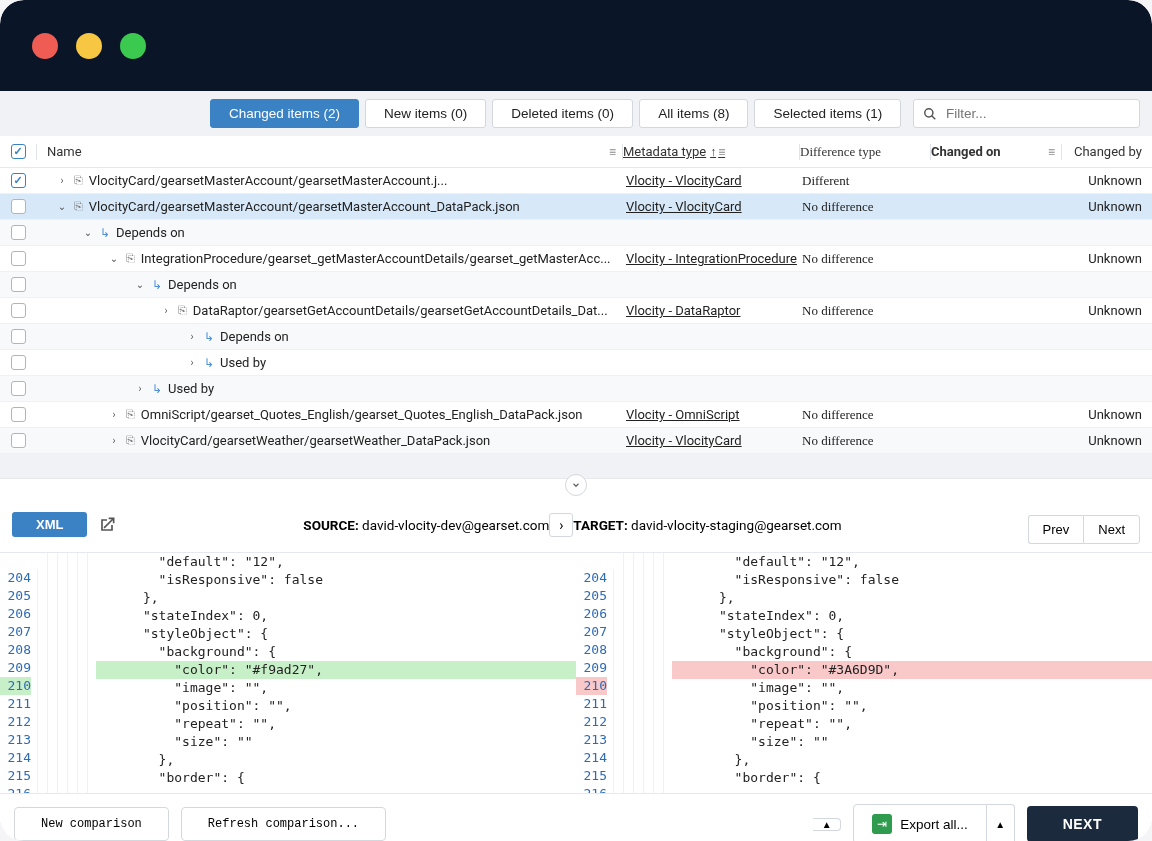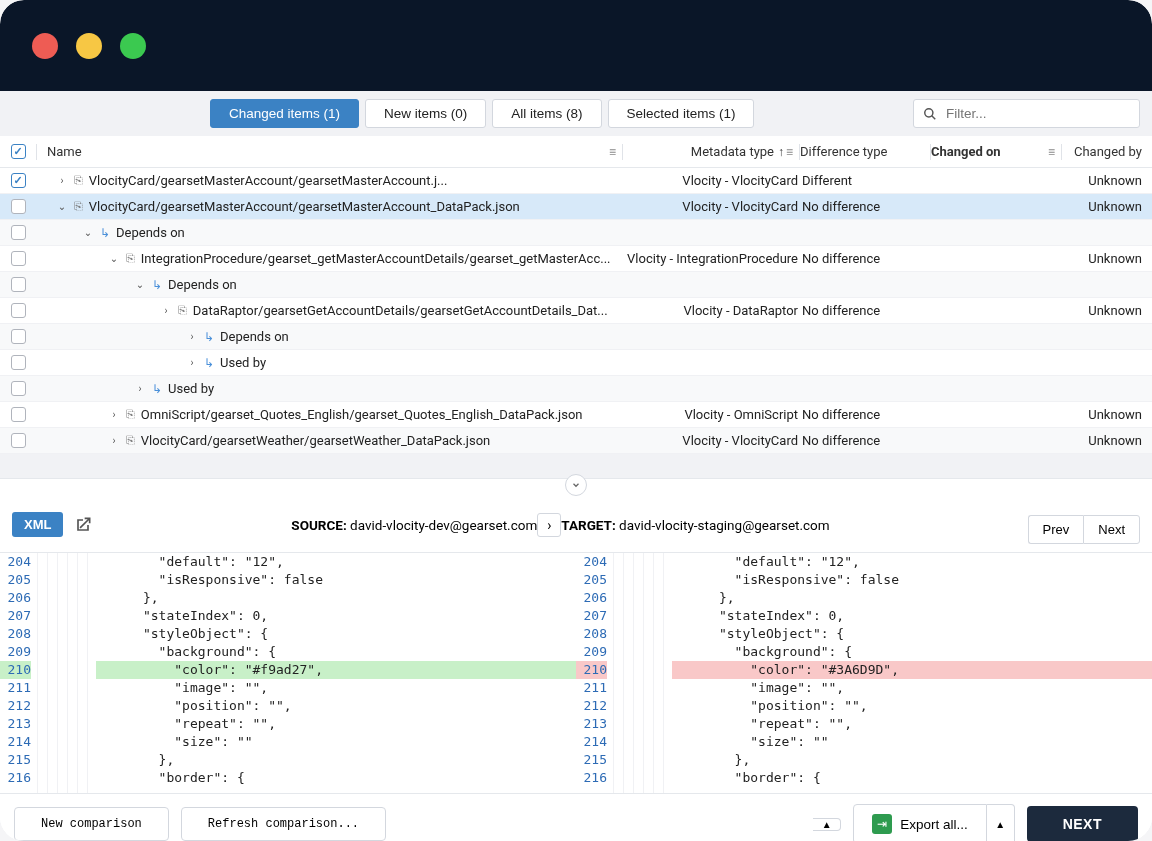--- a/index.html
+++ b/index.html
@@ -18,22 +18,22 @@
 .tabs { display: flex; gap: 6px; margin-left: 198px; }
 .tab { padding: 6px 18px; border: 1px solid #d3d7de; background: #fff; border-radius: 3px; font-size: 13.5px; cursor: pointer; color: #222; }
 .tab.active { background: #3b82c4; color: #fff; border-color: #3b82c4; }
 .search-wrap { position: relative; }
 .search-input { width: 227px; padding: 6px 10px 6px 32px; border: 1px solid #d3d7de; border-radius: 3px; font-size: 13.5px; }
 .search-icon-pos { position: absolute; left: 10px; top: 50%; transform: translateY(-50%); pointer-events: none; }
 
 .table-header { display: flex; background: #fff; border-bottom: 1px solid #e5e8ec; height: 32px; align-items: center; font-size: 13px; color: #333; }
 .col-check { width: 36px; display: flex; align-items: center; justify-content: center; }
 .col-name { flex: 1; padding-left: 10px; display: flex; align-items: center; justify-content: space-between; padding-right: 4px; }
-.col-meta { width: 176px; display: flex; align-items: center; justify-content: flex-end; padding-right: 4px; }
-.col-diff { width: 130px; display: flex; align-items: center; }
+.col-meta { width: 176px; display: flex; align-items: center; justify-content: flex-start; padding-right: 4px; text-decoration: underline; }
+.col-diff { width: 130px; display: flex; align-items: center; font-family: Liberation Serif, serif; }
 .col-changed-on { width: 130px; display: flex; align-items: center; justify-content: space-between; padding-right: 4px; font-weight: bold; }
 .col-changed-by { width: 90px; padding-right: 10px; text-align: right; }
 .sep { width: 1px; height: 16px; background: #e0e3e8; }
 .menu-icon { font-size: 12px; color: #888; cursor: pointer; padding: 2px; }
 .sort-arrow { font-size: 12px; margin-left: 4px; }
 
 .checkbox { width: 15px; height: 15px; border: 1.5px solid #b0b4bc; border-radius: 3px; display: inline-flex; align-items: center; justify-content: center; background: #fff; cursor: pointer; }
 .checkbox.checked { background: #fff; border-color: #3b82c4; color: #3b82c4; }
 .checkbox.checked::after { content: "✓"; font-size: 11px; font-weight: bold; color: #3b82c4; }
 
@@ -43,34 +43,34 @@
 .row-name { display: flex; align-items: center; gap: 6px; }
 .expand-caret { font-size: 10px; color: #555; cursor: pointer; width: 12px; display: inline-block; text-align: center; }
 .file-icon { font-size: 11px; color: #777; }
 .arrow-icon { color: #4a90d9; font-size: 12px; }
 
 .diff-section { background: #fff; border-top: 1px solid #e5e8ec; }
 .diff-handle { display: flex; justify-content: center; height: 18px; align-items: center; position: relative; }
 .diff-handle-btn { width: 22px; height: 22px; border-radius: 50%; background: #fff; border: 1px solid #d3d7de; display: flex; align-items: center; justify-content: center; font-size: 11px; color: #666; position: absolute; top: -5px; }
 
 .diff-toolbar { display: flex; align-items: center; padding: 8px 12px; gap: 10px; border-bottom: 1px solid #e5e8ec; }
-.xml-btn { background: #3b82c4; color: #fff; padding: 5px 12px; border-radius: 3px; font-size: 13px; font-weight: 600; border: none; cursor: pointer; }
+.xml-btn { background: #3b82c4; color: #fff; padding: 5px 24px; border-radius: 3px; font-size: 13px; font-weight: 600; border: none; cursor: pointer; }
 .share-icon { font-size: 18px; color: #555; cursor: pointer; }
 .src-tgt { display: flex; align-items: center; flex: 1; justify-content: center; font-size: 13.5px; }
 .src-tgt b { font-weight: 700; }
 .nav-arrow-btn { width: 24px; height: 24px; border: 1px solid #d3d7de; border-radius: 3px; background: #fff; display: flex; align-items: center; justify-content: center; cursor: pointer; font-size: 14px; }
 .prev-next { display: flex; margin-top: 10px; }
 .prev-next button { padding: 6px 14px; border: 1px solid #d3d7de; background: #fff; font-size: 13px; cursor: pointer; }
 .prev-next button:first-child { border-radius: 3px 0 0 3px; border-right: none; }
 .prev-next button:last-child { border-radius: 0 3px 3px 0; }
 
 .diff-panes { display: flex; height: 240px; font-family: "SF Mono", Monaco, Consolas, monospace; font-size: 13px; overflow: hidden; }
 .pane { flex: 1; display: flex; overflow: hidden; }
 .gutter-group { display: flex; }
-.gutter { width: 38px; text-align: right; color: #2d6bb5; padding-right: 6px; background: #fff; border-right: 1px solid #f0f1f4; }
+.gutter { width: 38px; text-align: right; color: #2d6bb5; padding-right: 6px; background: #fff; border-right: 1px solid #f0f1f4; margin-top: 16px; }
 .mini-gutter { width: 10px; border-right: 1px solid #f0f1f4; }
 .code { flex: 1; padding-left: 8px; white-space: pre; color: #222; }
 .line { height: 18px; line-height: 18px; }
 .line.added { background: #c8f0c8; }
 .line.removed { background: #f9c8c8; }
 .gutter .line.added { background: #c8f0c8; }
 .gutter .line.removed { background: #f9c8c8; }
 
 .footer { display: flex; align-items: center; padding: 10px 14px; gap: 12px; border-top: 1px solid #e5e8ec; background: #fff; }
 .footer-btn { padding: 9px 26px; border: 1px solid #d3d7de; background: #fff; border-radius: 4px; font-size: 12px; cursor: pointer; font-family: Liberation Mono, monospace; }
@@ -91,22 +91,23 @@
   <div class="titlebar">
     <div class="traffic-light traffic-red"></div>
     <div class="traffic-light traffic-yellow"></div>
     <div class="traffic-light traffic-green"></div>
   </div>
 
   <div class="content">
 
     <div class="toolbar">
       <div class="tabs">
-        <button class="tab active">Changed items (1)</button>
+        <button class="tab active">Changed items (2)</button>
         <button class="tab">New items (0)</button>
+        <button class="tab">Deleted items (0)</button>
         <button class="tab">All items (8)</button>
         <button class="tab">Selected items (1)</button>
       </div>
       <div class="search-wrap">
         <span class="search-icon-pos">
           <svg width="14" height="14" viewBox="0 0 24 24" fill="none" stroke="#555" stroke-width="2.5">
               <circle cx="10" cy="10" r="7"></circle>
               <line x1="21" y1="21" x2="15" y2="15"></line>
             </svg>
         </span>

